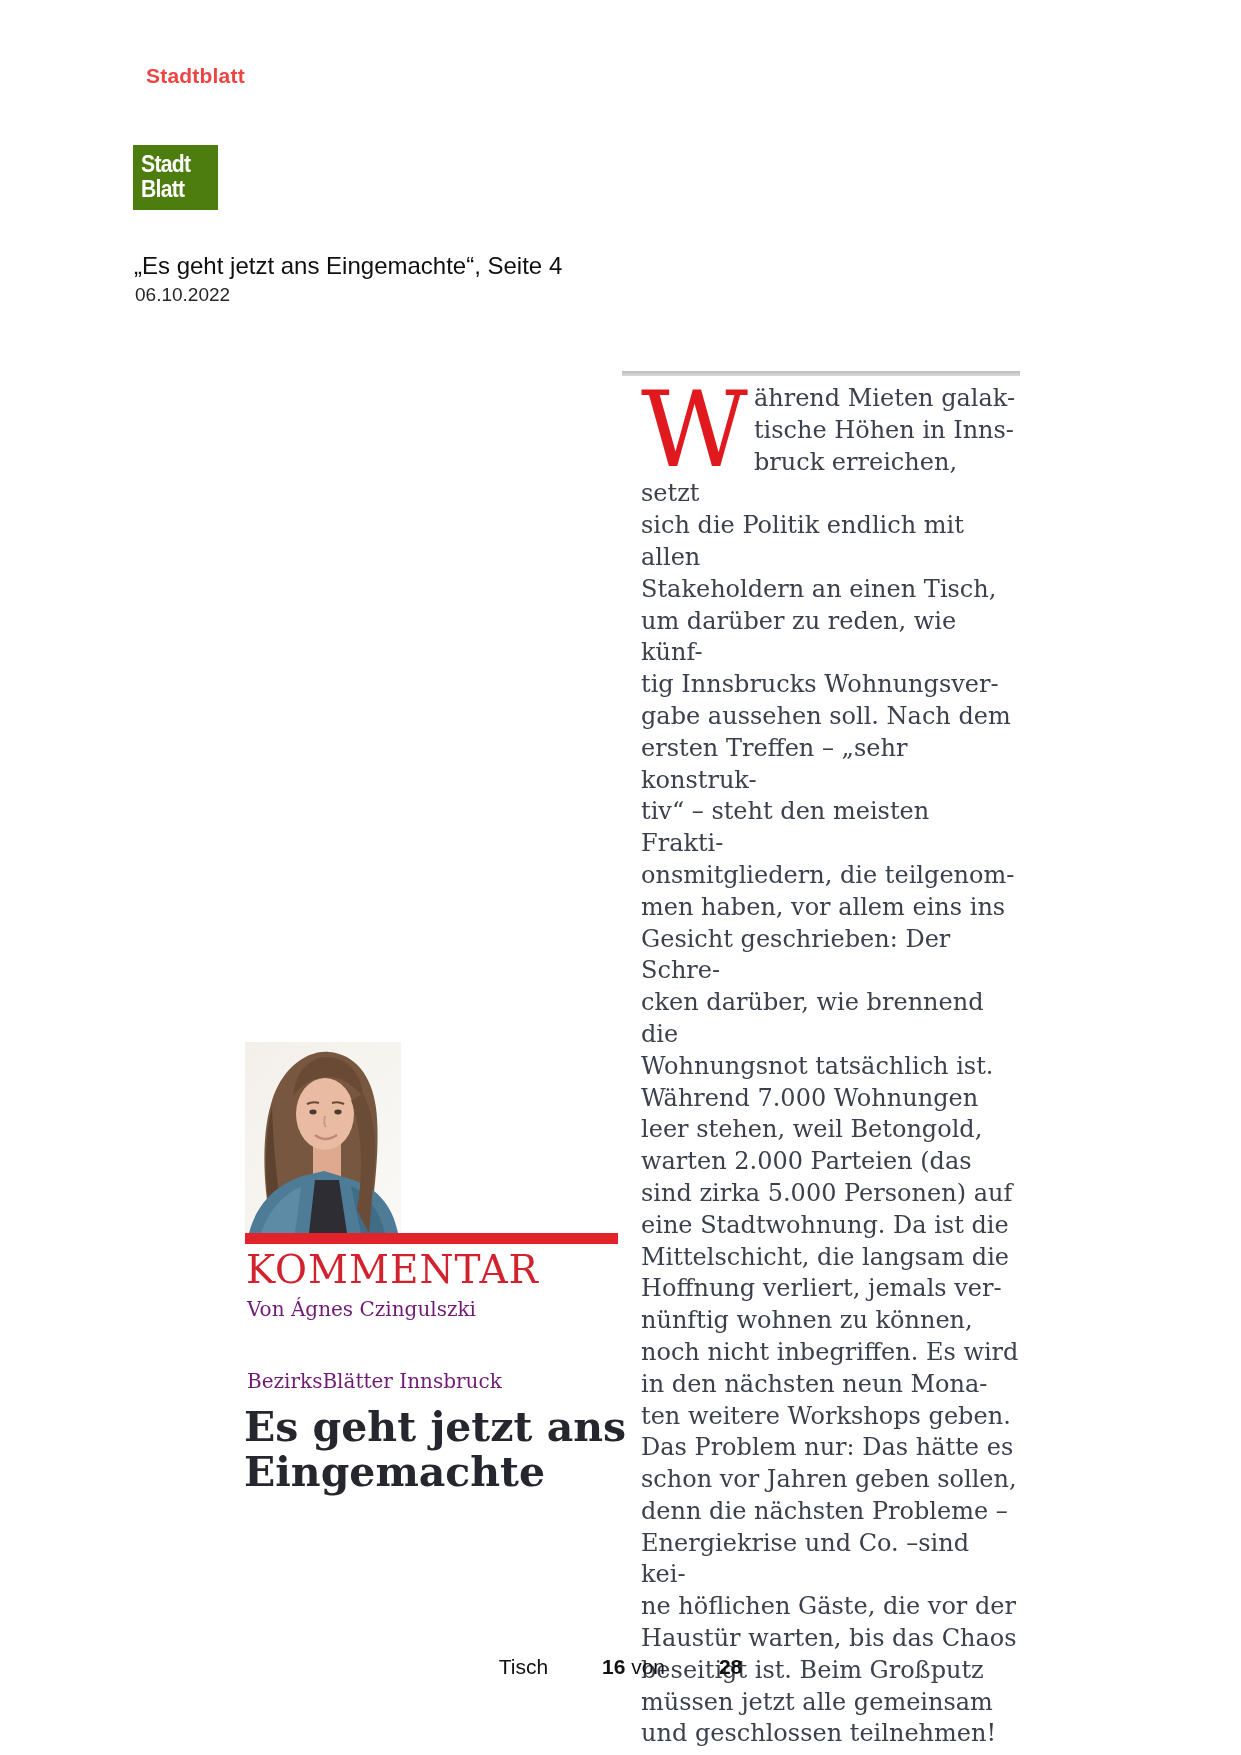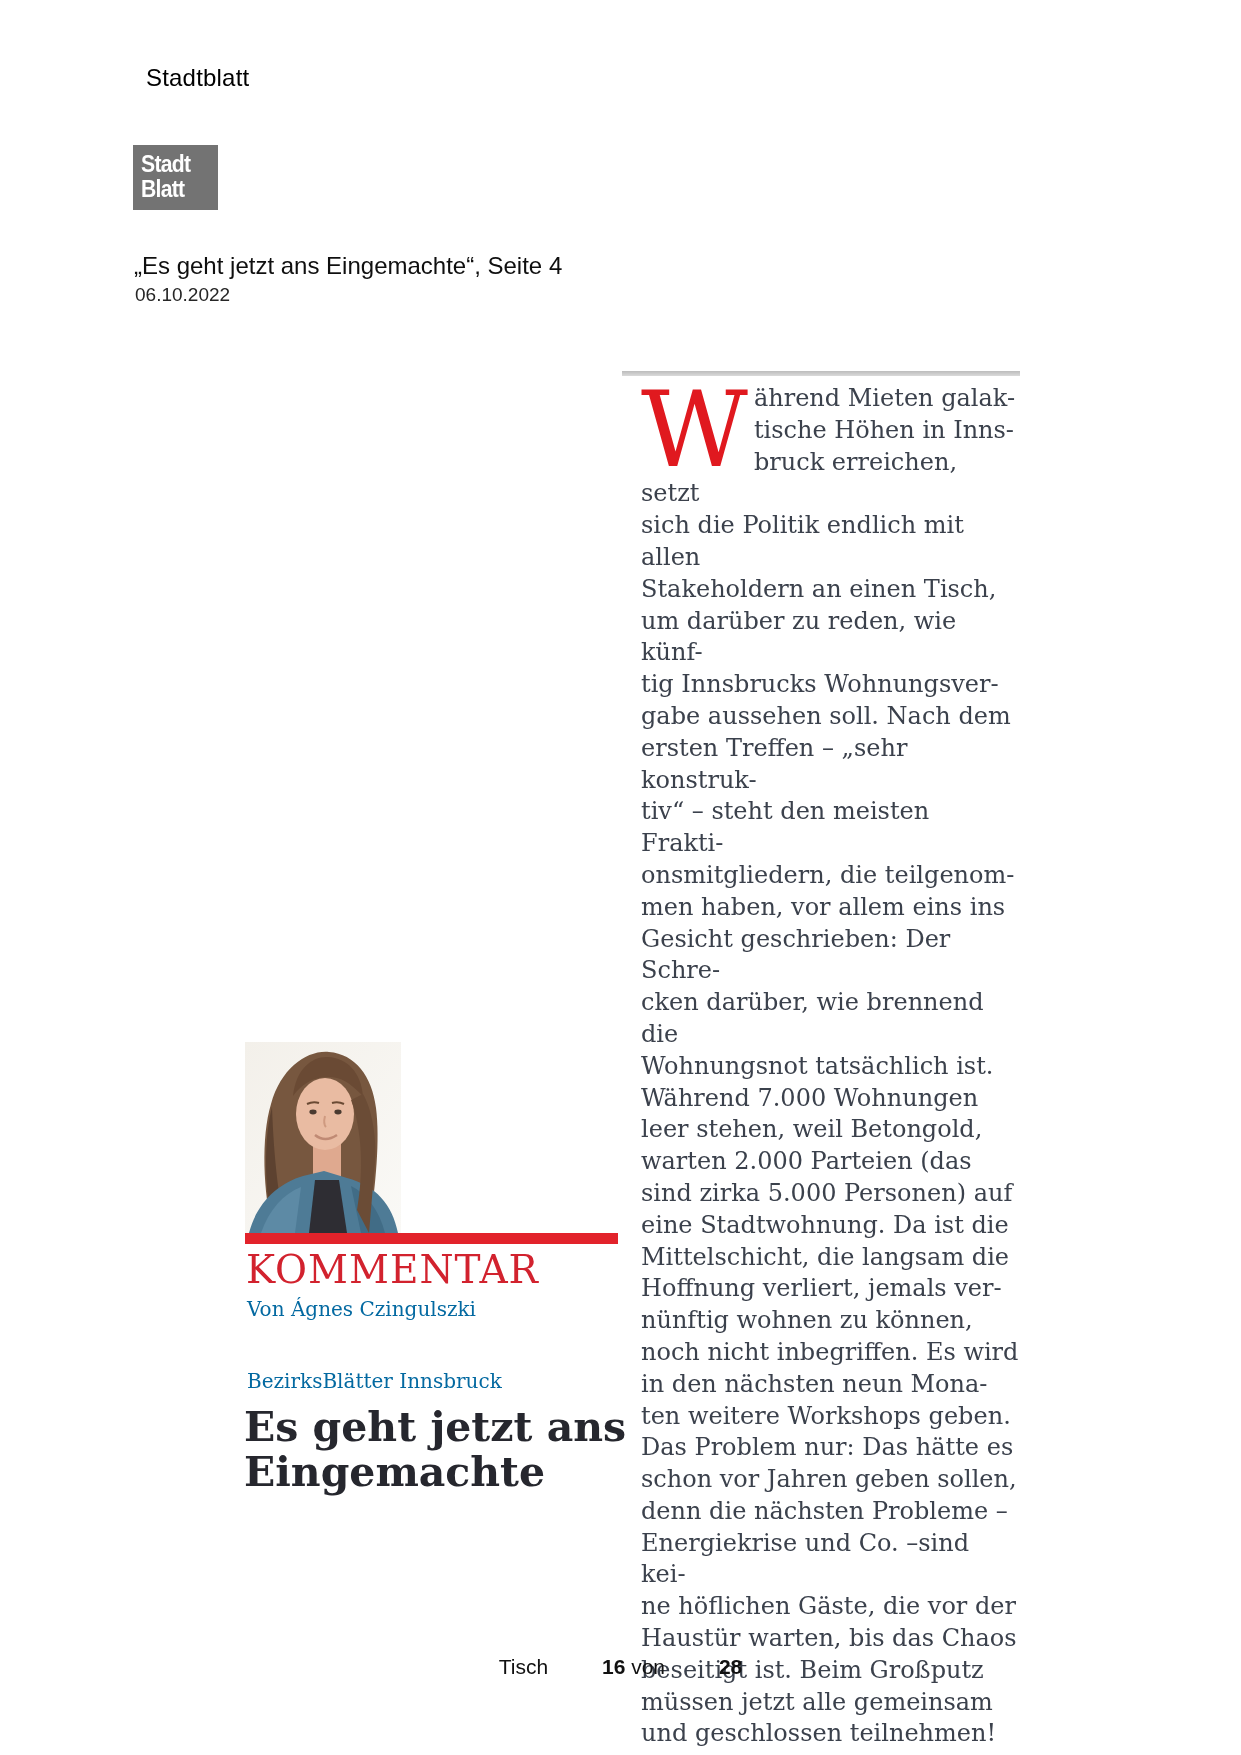--- a/index.html
+++ b/index.html
@@ -14,32 +14,32 @@
     background: #ffffff;
     font-family: "Liberation Sans", sans-serif;
     overflow: hidden;
   }
 
   
   .source-label {
     position: absolute;
     left: 146px;
     top: 64px;
-    font-size: 24px;
-    font-weight: normal;
-    color: #000000;
+    font-size: 21px;
+    font-weight: bold;
+    color: #ef4444;
     letter-spacing: 0.2px;
   }
   .logo {
     position: absolute;
     left: 133px;
     top: 145px;
     width: 85px;
     height: 65px;
-    background: #737373;
+    background: #4d7c0f;
     box-sizing: border-box;
     padding: 7px 15px 0 8px;
   }
   .logo span {
     display: block;
     color: #ffffff;
     font-weight: bold;
     font-size: 23px;
     line-height: 25px;
     letter-spacing: -0.8px;
@@ -122,21 +122,21 @@
     line-height: 1;
     letter-spacing: 1px;
     color: #d2222e;
   }
   .byline {
     position: absolute;
     left: 247px;
     font-family: "DejaVu Serif", serif;
     font-size: 20px;
     line-height: 28px;
-    color: #0369a1;
+    color: #701a75;
   }
   .byline-name { top: 1295px; }
   .byline-email { top: 1323px; }
   .byline-org { top: 1351px; margin-top: 16px; }
   .comment-title {
     position: absolute;
     left: 244px;
     top: 1405px;
     margin: 0;
     font-family: "DejaVu Serif", serif;

